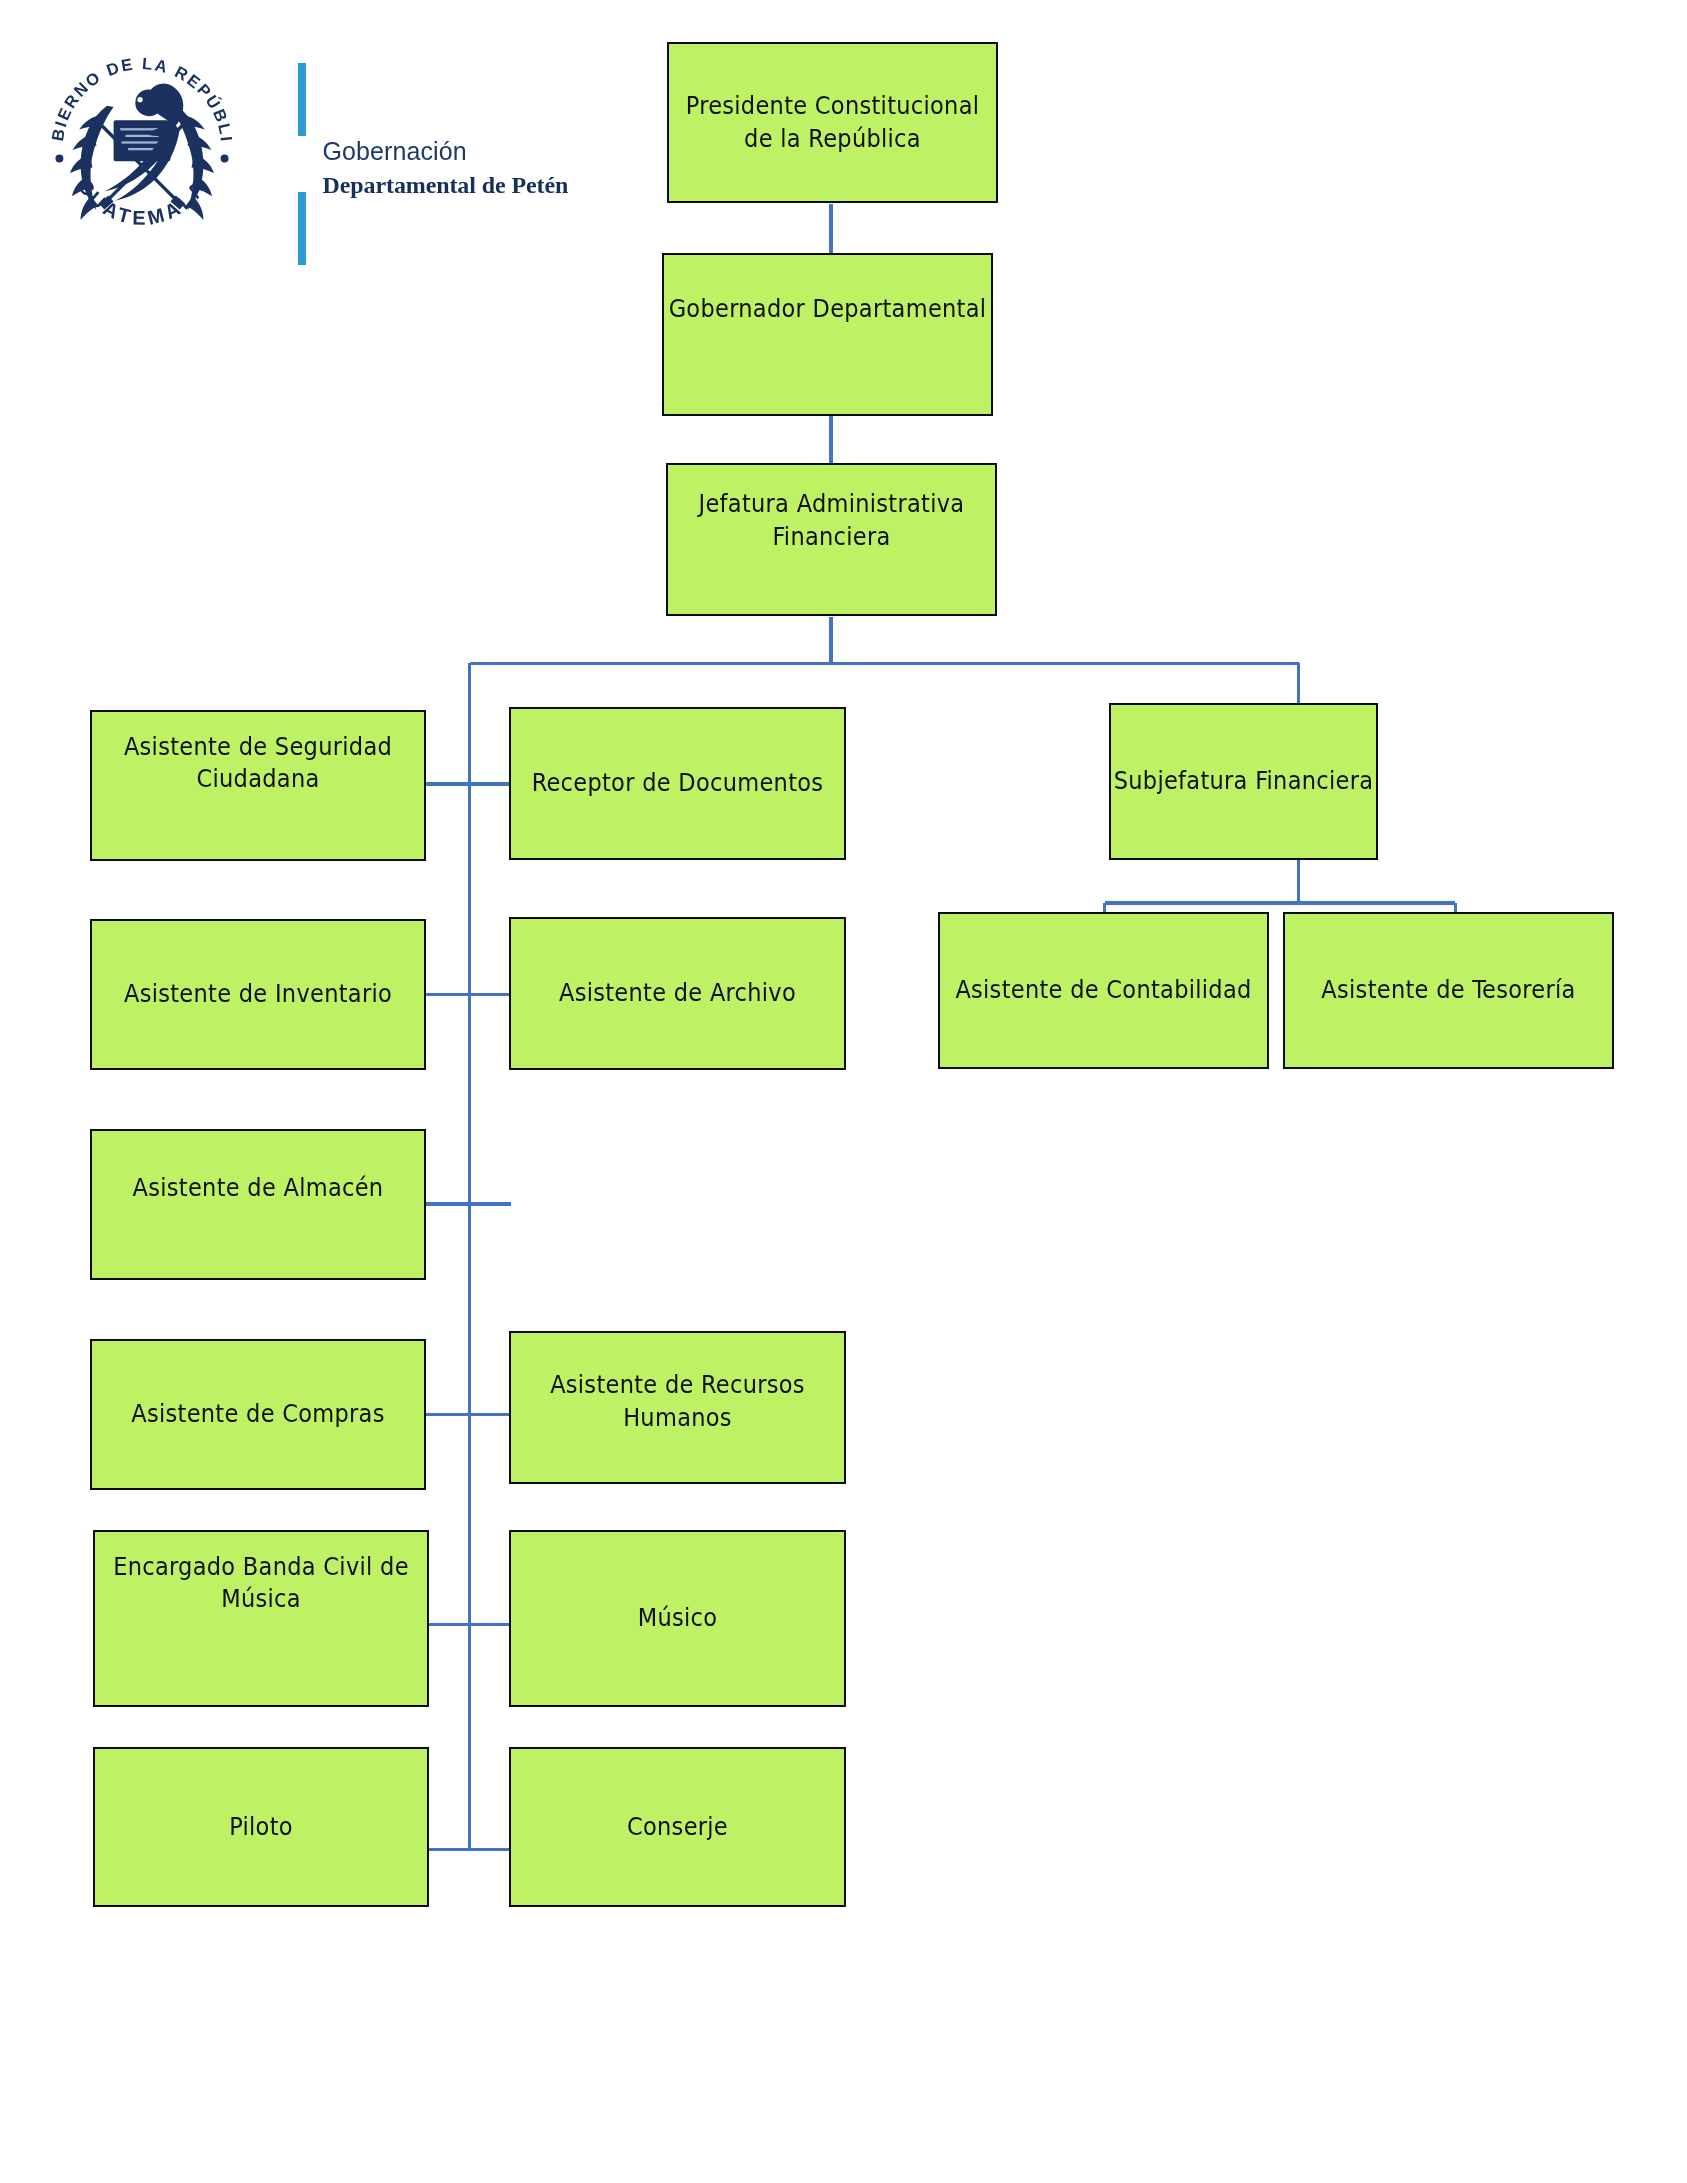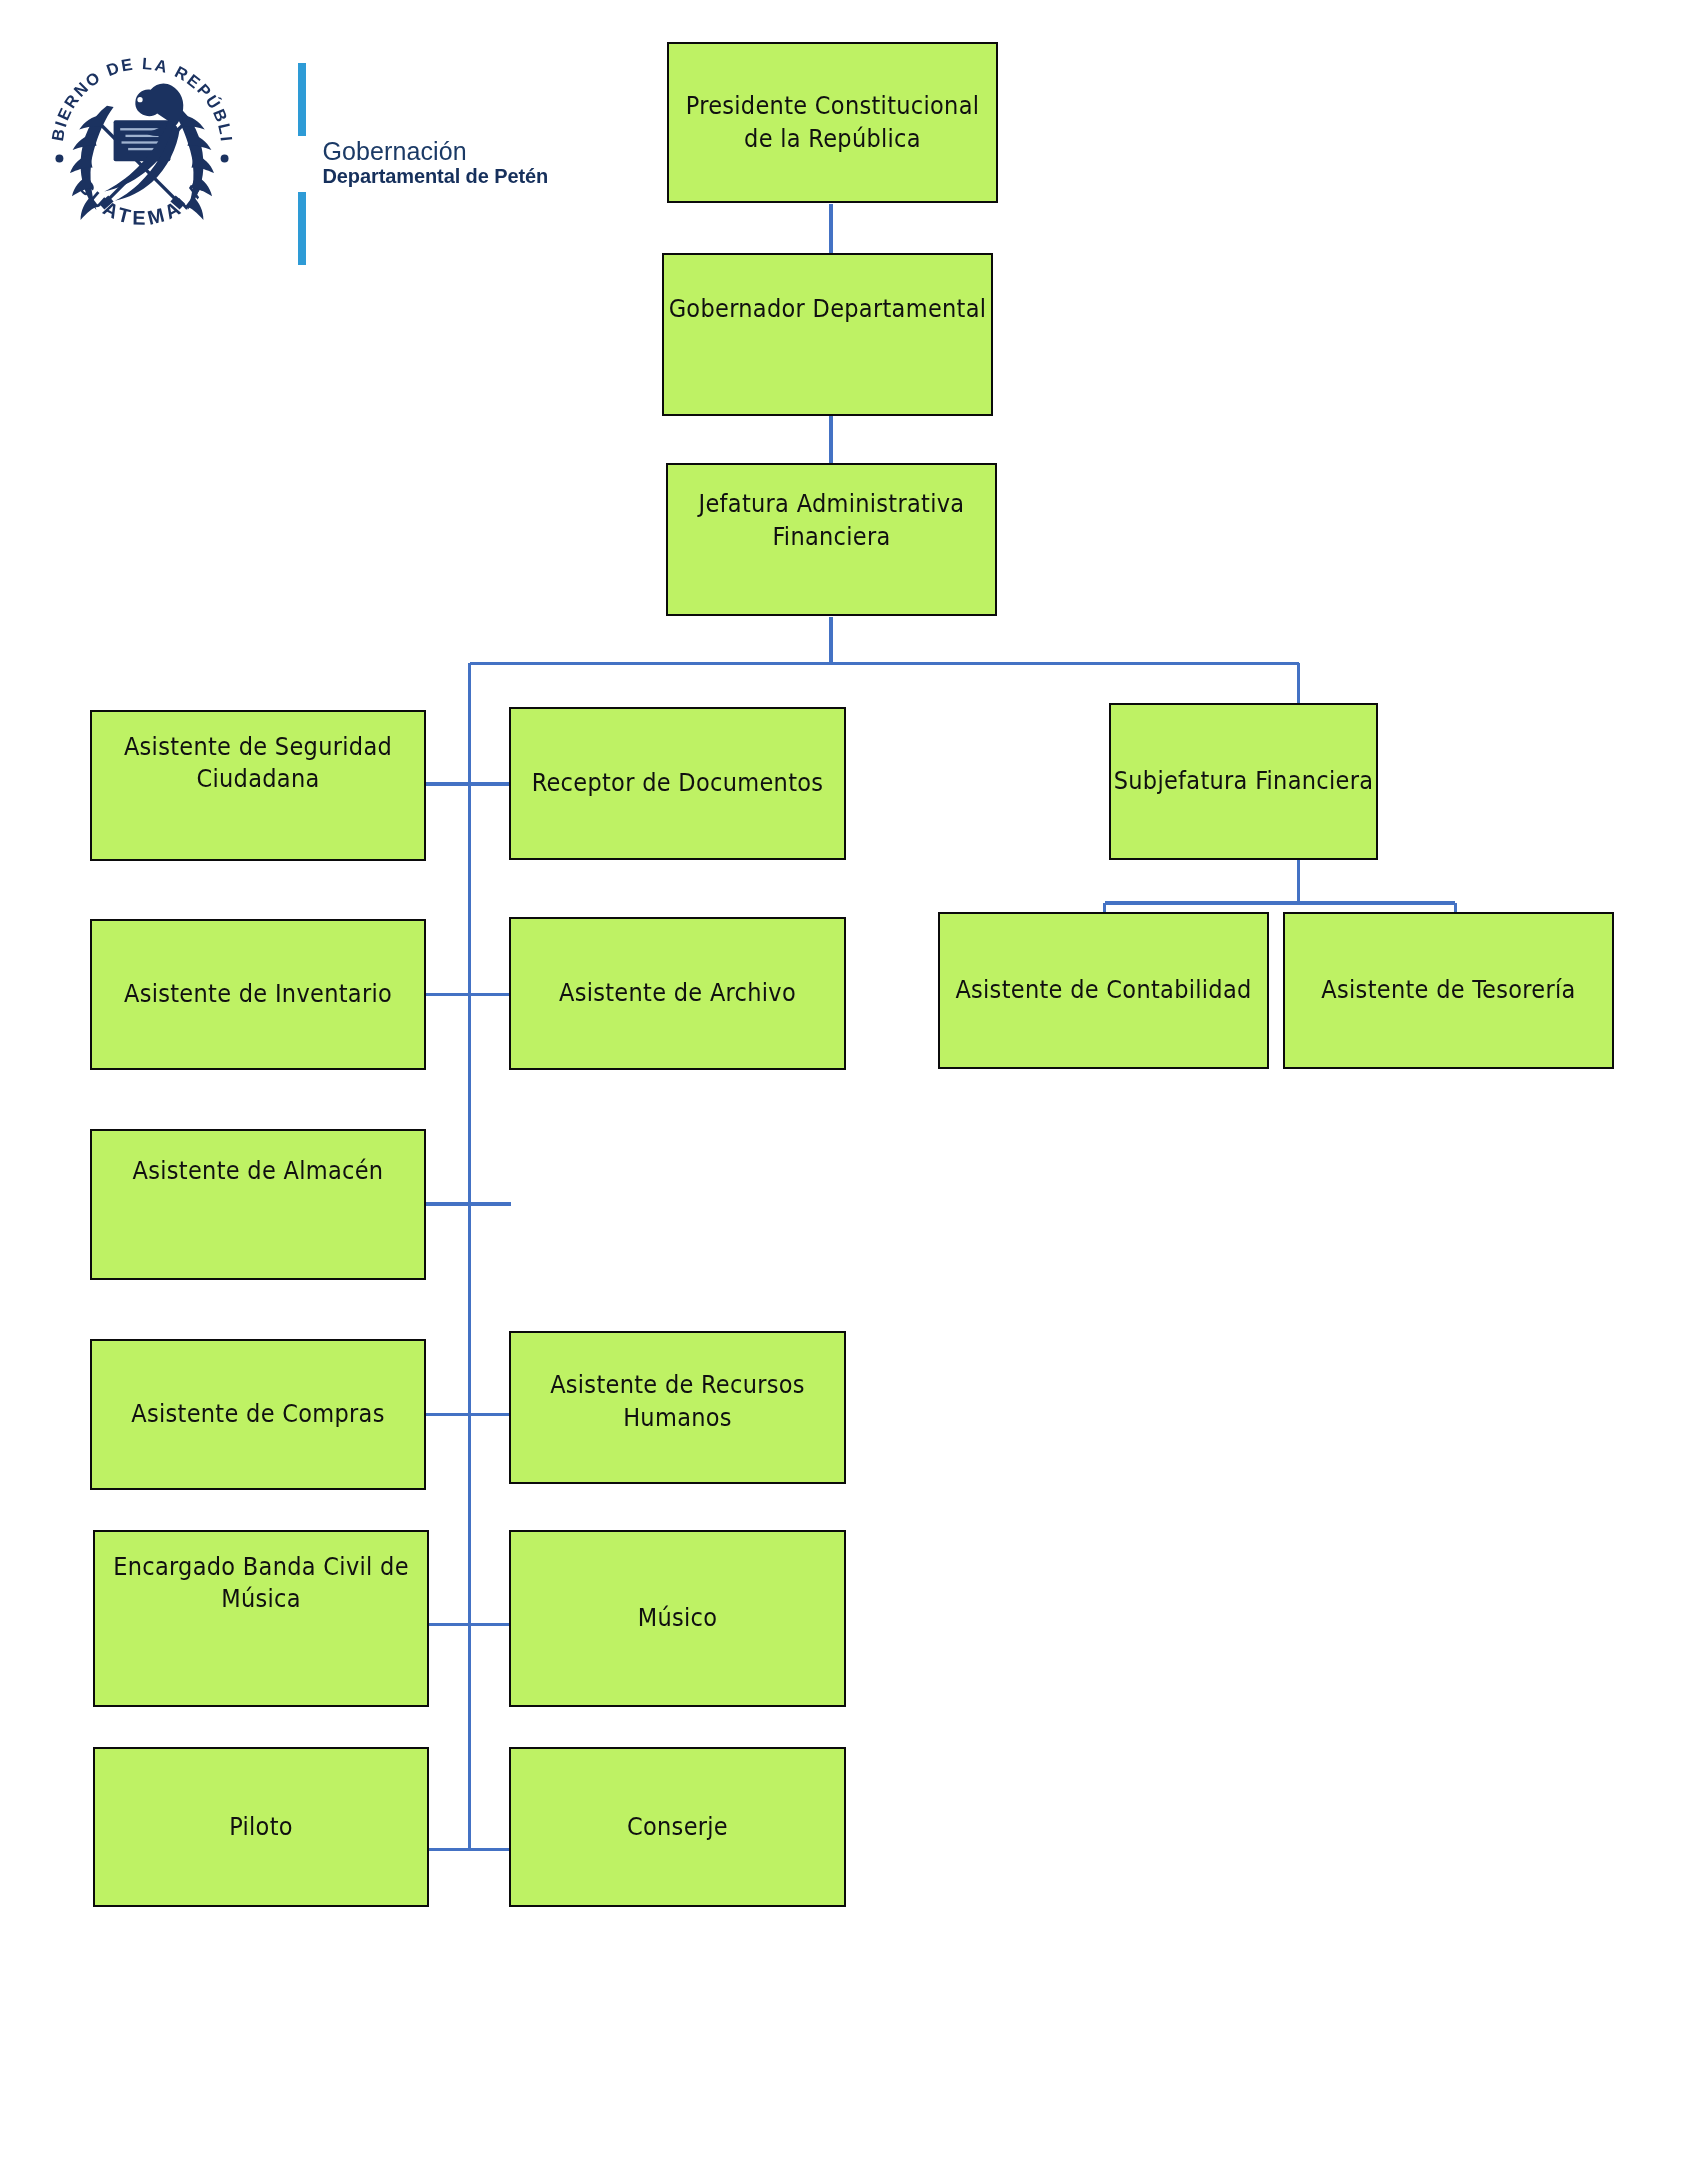--- a/index.html
+++ b/index.html
@@ -62,28 +62,28 @@
   .brand-line1 {
     font-family: "Liberation Sans", sans-serif;
     font-size: 25px;
     font-weight: 300;
     letter-spacing: 0.1px;
     color: #1b3a66;
     line-height: 1.05;
     white-space: nowrap;
   }
   .brand-line2 {
-    font-family: Liberation Sans, sans-serif;
-    font-size: 20px;
+    font-family: Liberation Serif, serif;
+    font-size: 24px;
     font-weight: 700;
     letter-spacing: -0.1px;
     color: #16305c;
     line-height: 1.05;
     white-space: nowrap;
-    margin-top: 2px;
+    margin-top: 9px;
   }
 
   
   .node {
     position: absolute;
     box-sizing: border-box;
     background: #bef264;
     border: 2.6px solid #0b0b0b;
     display: flex;
     justify-content: flex-end;
@@ -240,21 +240,21 @@
 
   <div class="node va-upper" style="left:90px; top:710px; width:336px; height:151px; padding-top:18.5px;">
     <span class="label">Asistente de Seguridad
 Ciudadana</span>
   </div>
 
   <div class="node va-mid" style="left:90px; top:919px; width:336px; height:151px;">
     <span class="label">Asistente de Inventario</span>
   </div>
 
-  <div class="node va-upper" style="left:90px; top:1129px; width:336px; height:151px; padding-top:24px;">
+  <div class="node va-upper" style="left:90px; top:1129px; width:336px; height:151px; padding-top:41px;">
     <span class="label">Asistente de Almacén</span>
   </div>
 
   <div class="node va-mid" style="left:90px; top:1339px; width:336px; height:151px;">
     <span class="label">Asistente de Compras</span>
   </div>
 
   <div class="node va-upper" style="left:93px; top:1530px; width:336px; height:177px; padding-top:18.5px;">
     <span class="label">Encargado Banda Civil de
 Música</span>

